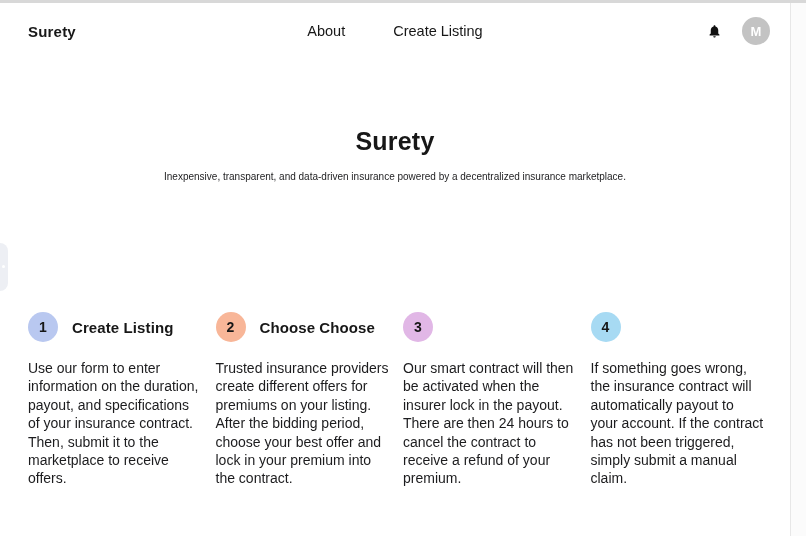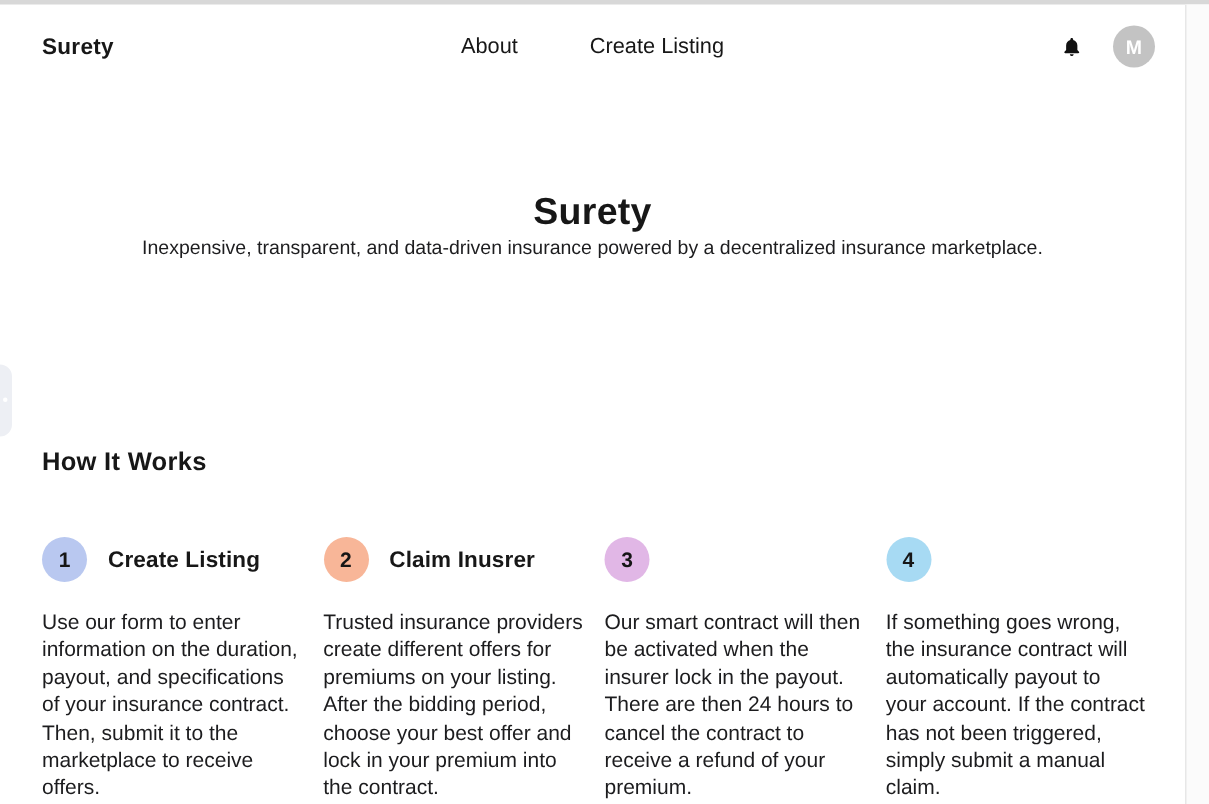--- a/index.html
+++ b/index.html
@@ -55,21 +55,21 @@
     width: 28px; height: 28px; border-radius: 50%;
     background: #c3c3c3; color: #ffffff;
     font-size: 13px; font-weight: 700;
     display: flex; align-items: center; justify-content: center;
     cursor: pointer;
   }
 
   
   .hero { text-align: center; margin-top: 68px; }
   .hero-title { font-size: 25px; font-weight: 700; letter-spacing: .2px; }
-  .hero-subtitle { margin-top: 1px; font-size: 13px; color: #1d1d1f; }
+  .hero-subtitle { margin-top: 15px; font-size: 10px; color: #1d1d1f; }
 
   
   .edge-handle {
     position: absolute; left: 0; top: 243px;
     width: 8px; height: 48px;
     background: #edeff4;
     border-radius: 0 8px 8px 0;
     cursor: pointer;
   }
   .edge-handle::after {
@@ -130,35 +130,34 @@
       <div class="avatar">M</div>
     </div>
   </div>
 
   <div class="hero">
     <div class="hero-title">Surety</div>
     <div class="hero-subtitle">Inexpensive, transparent, and data-driven insurance powered by a decentralized insurance marketplace.</div>
   </div>
 
   <div class="how-section">
-    <div class="how-title">How It Works</div>
     <div class="steps">
 
       <div class="step">
         <div class="step-header">
           <div class="step-circle" style="background: rgb(185, 200, 240);">1</div>
           <div class="step-title">Create Listing</div>
         </div>
         <div class="step-desc">Use our form to enter information on the duration, payout, and specifications of your insurance contract. Then, submit it to the marketplace to receive offers.</div>
       </div>
 
       <div class="step">
         <div class="step-header">
           <div class="step-circle" style="background: rgb(248, 182, 152);">2</div>
-          <div class="step-title">Claim Inusrer</div>
+          <div class="step-title">Choose Choose</div>
         </div>
         <div class="step-desc">Trusted insurance providers create different offers for premiums on your listing. After the bidding period, choose your best offer and lock in your premium into the contract.</div>
       </div>
 
       <div class="step">
         <div class="step-header">
           <div class="step-circle" style="background: rgb(225, 183, 230);">3</div>
         </div>
         <div class="step-desc">Our smart contract will then be activated when the insurer lock in the payout. There are then 24 hours to cancel the contract to receive a refund of your premium.</div>
       </div>

